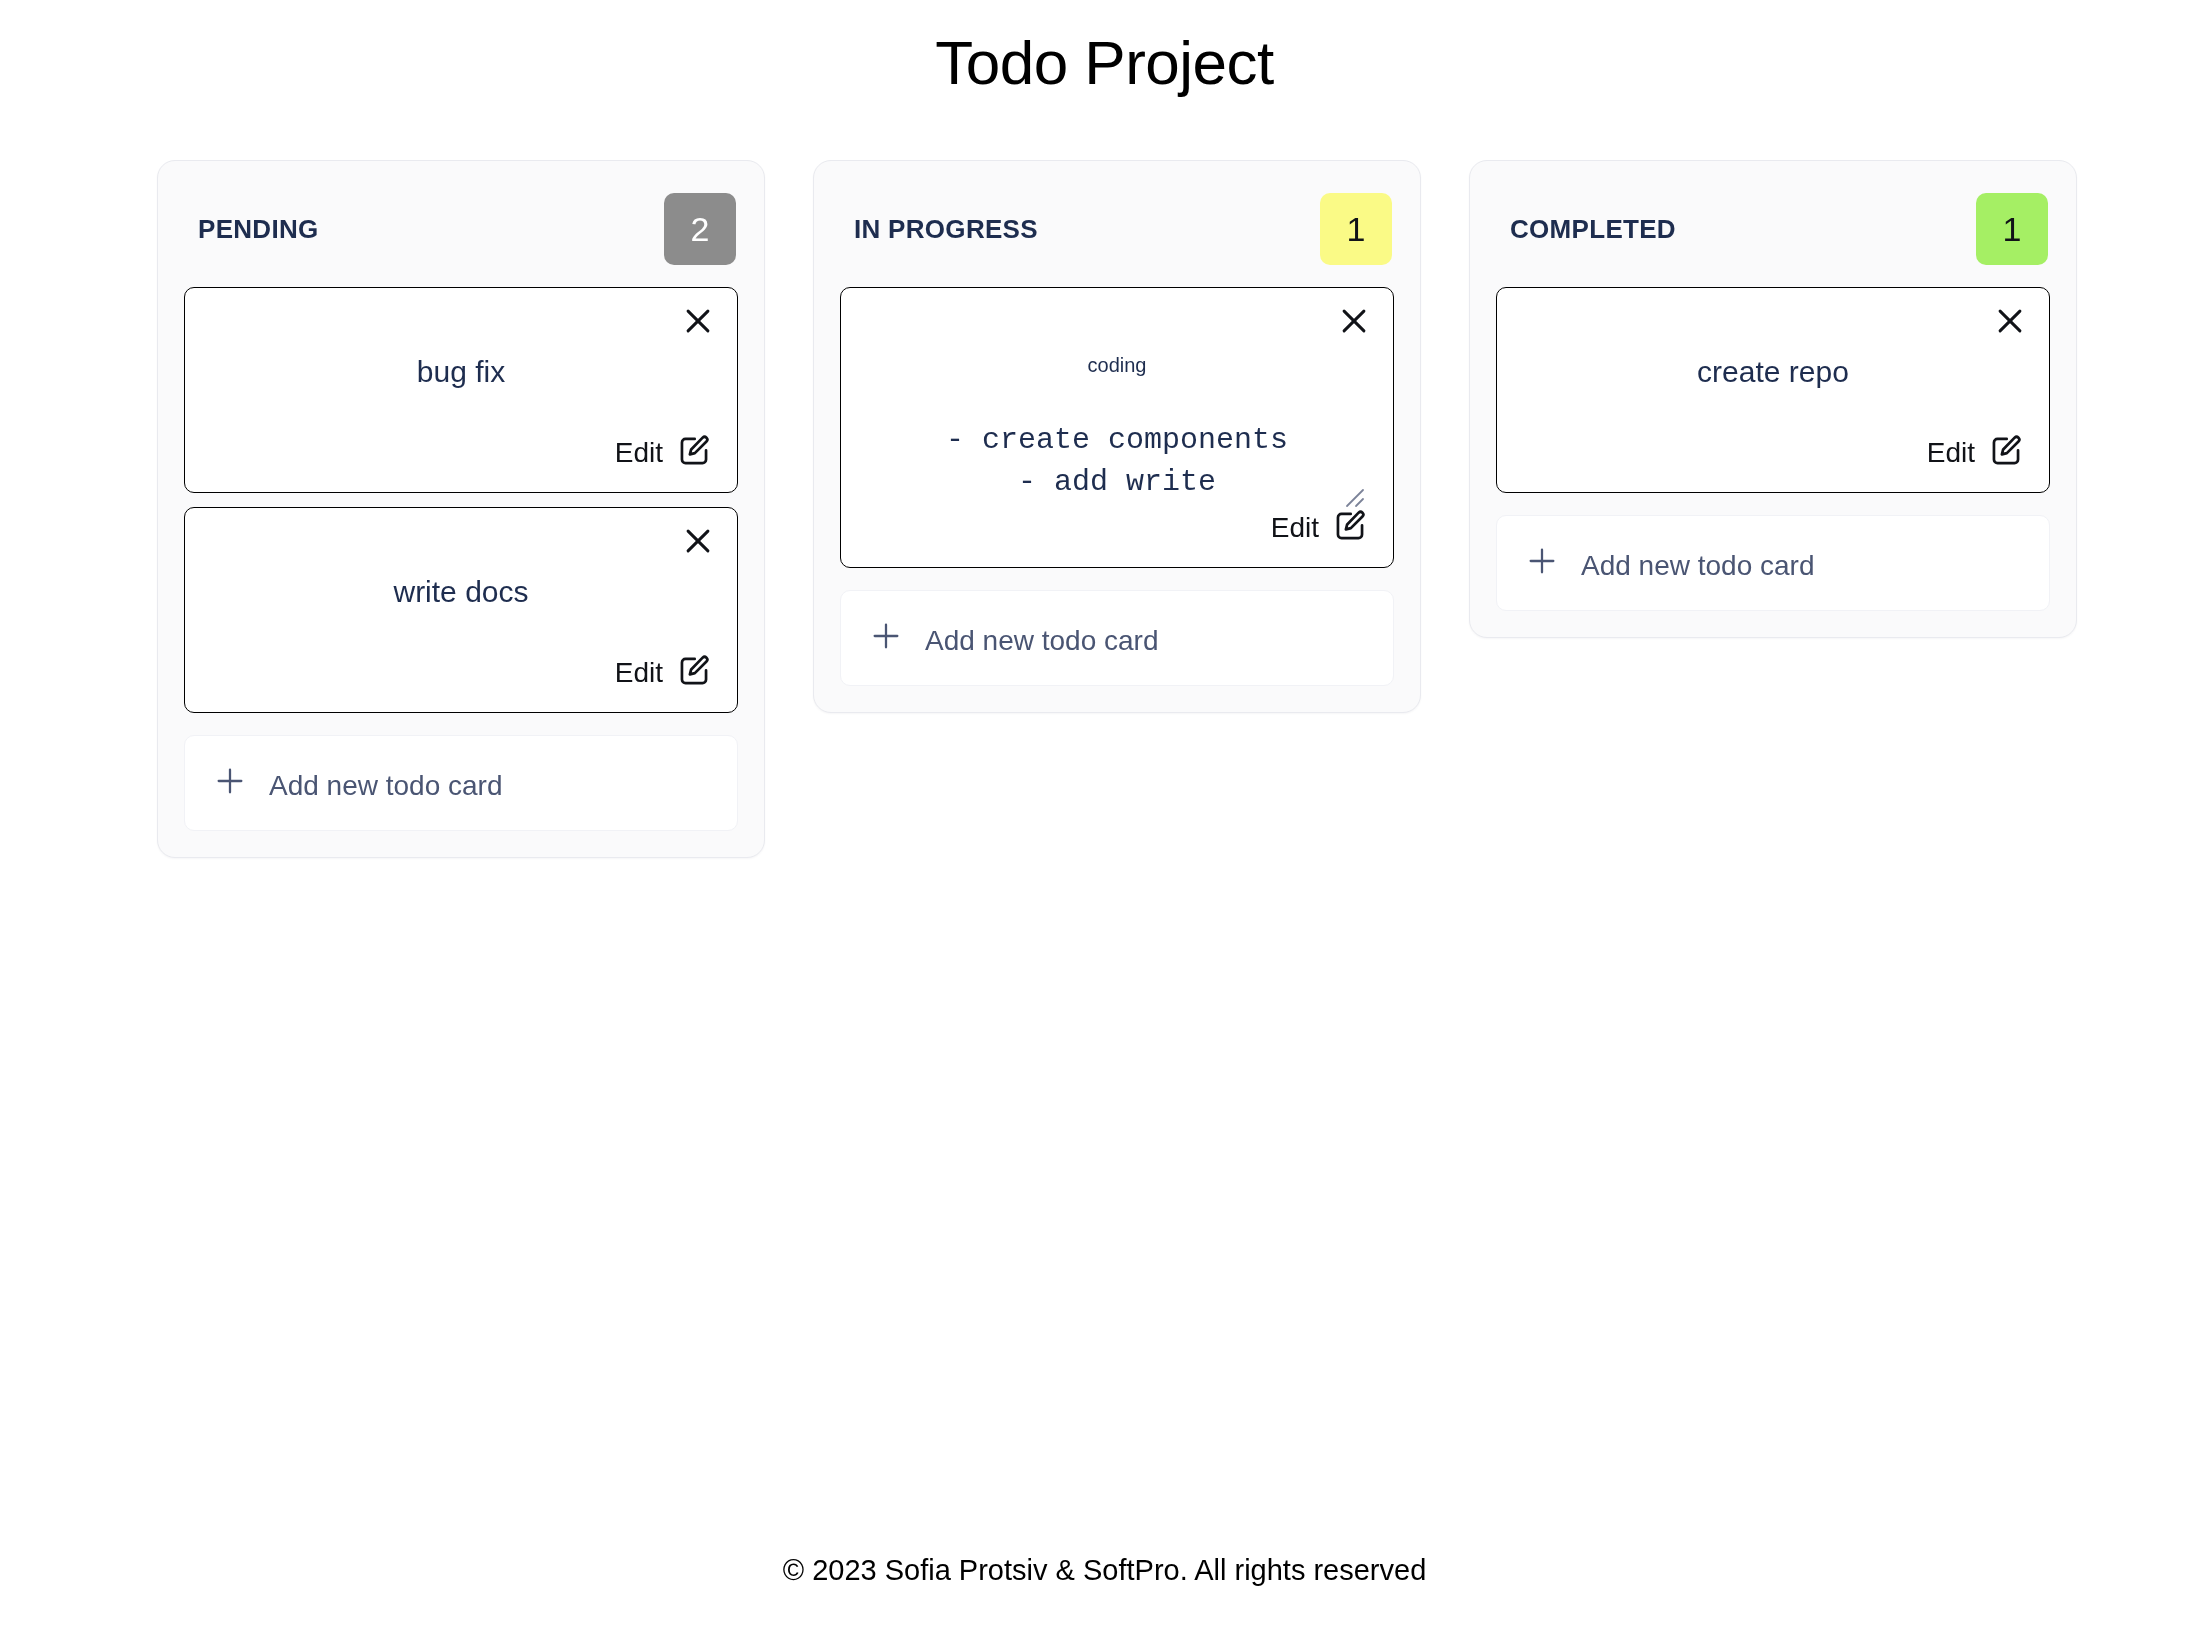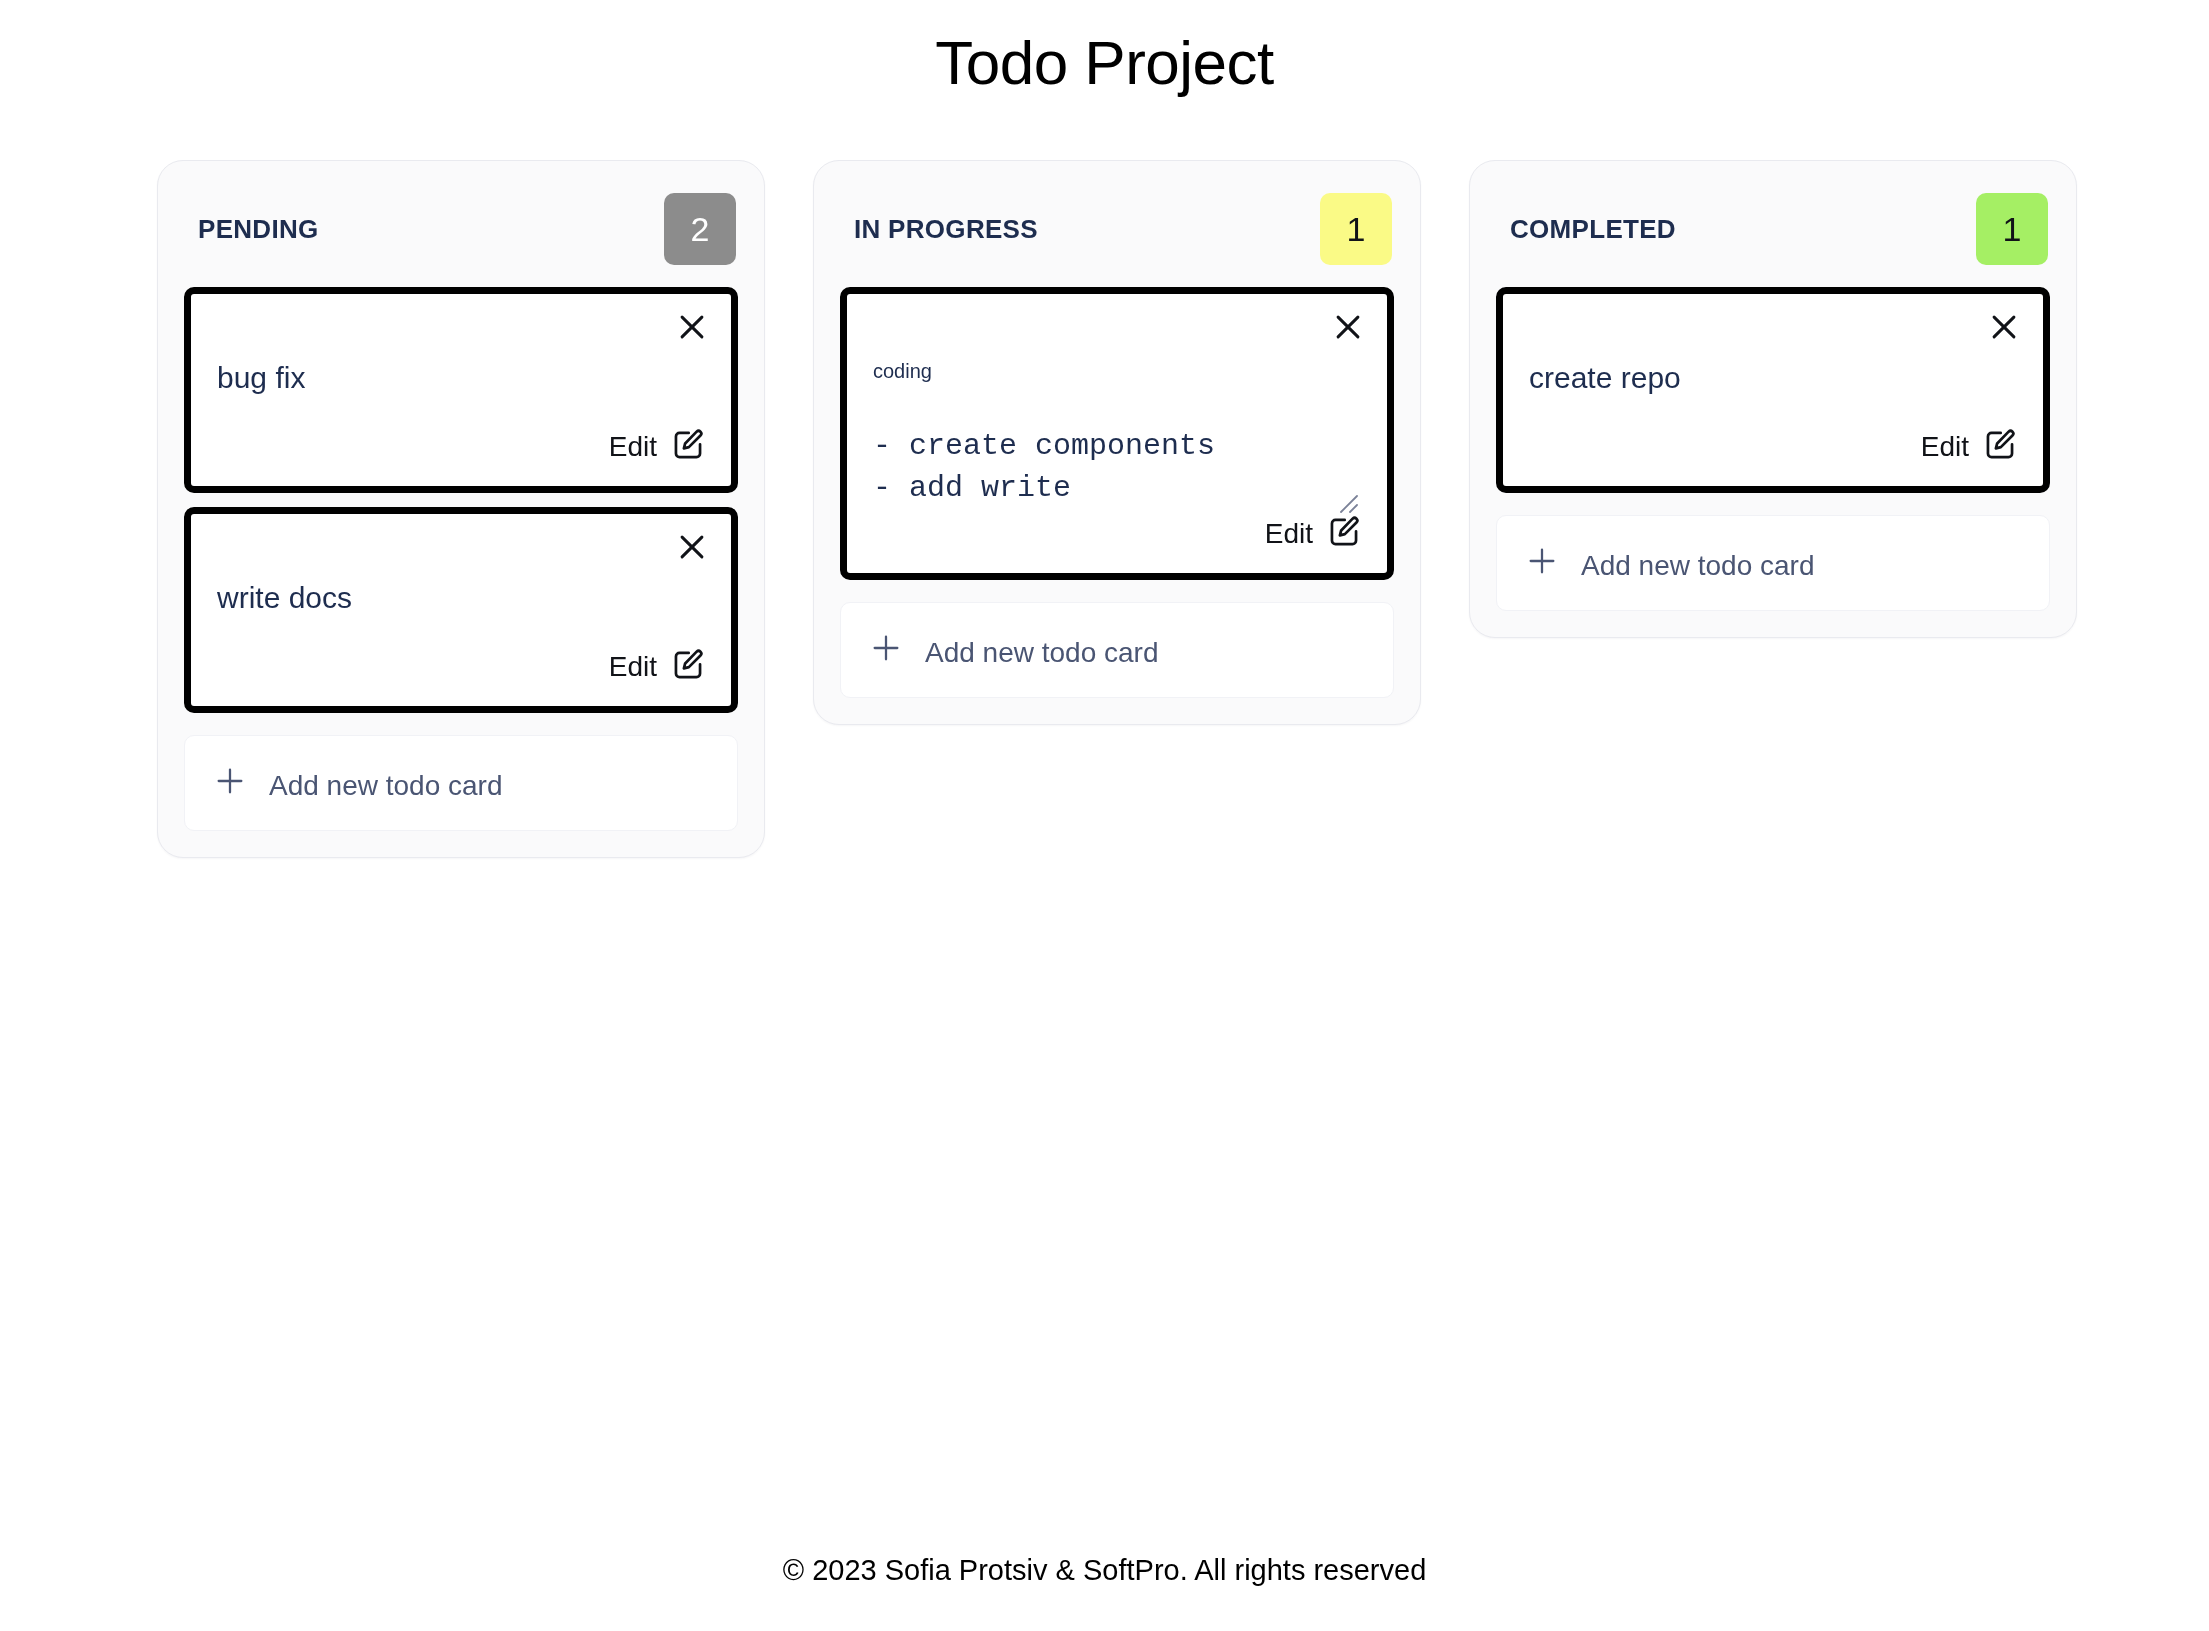--- a/index.html
+++ b/index.html
@@ -35,24 +35,25 @@
     display: flex;
     align-items: flex-start;
     gap: 48px;
     padding: 62px 0 0 157px;
   }
 
   .column {
     width: 608px;
     background: #fafafb;
     border: 1px solid #e9eaef;
-    border-radius: 26px;
+    border-radius: 18px;
     padding: 18px 26px 26px 26px;
     box-shadow: 0 1px 2px rgba(16, 24, 40, 0.04);
     flex: 0 0 auto;
+    text-align: center;
   }
 
   
   .column-header {
     display: flex;
     align-items: center;
     justify-content: space-between;
     padding: 14px 2px 22px 14px;
   }
 
@@ -74,21 +75,21 @@
     font-weight: 400;
     padding: 0 10px;
   }
 
   
   .card-list { display: block; }
 
   .todo-card {
     position: relative;
     background: #ffffff;
-    border: 7px solid #000000;
+    border: 1px solid #000000;
     border-radius: 10px;
     padding: 22px 26px 20px 26px;
     margin-bottom: 14px;
     min-height: 206px;
     display: flex;
     flex-direction: column;
   }
 
   .card-close {
     position: absolute;

